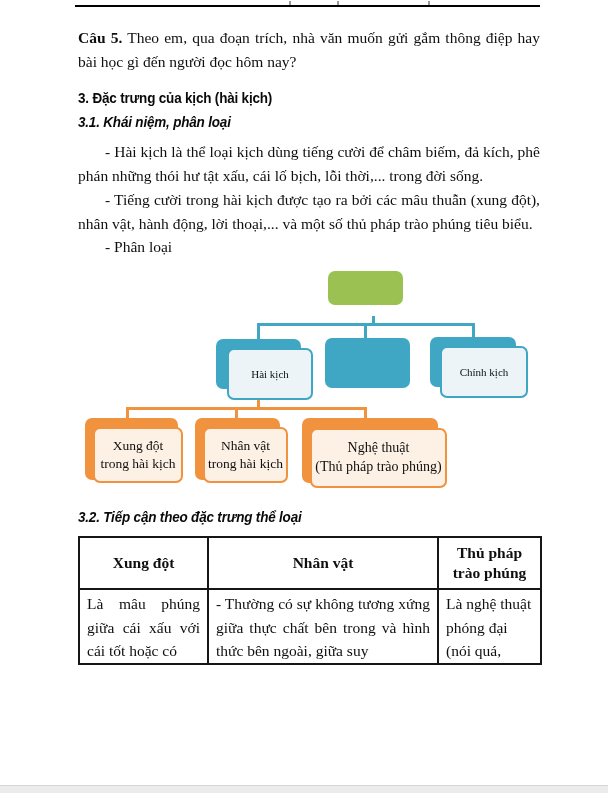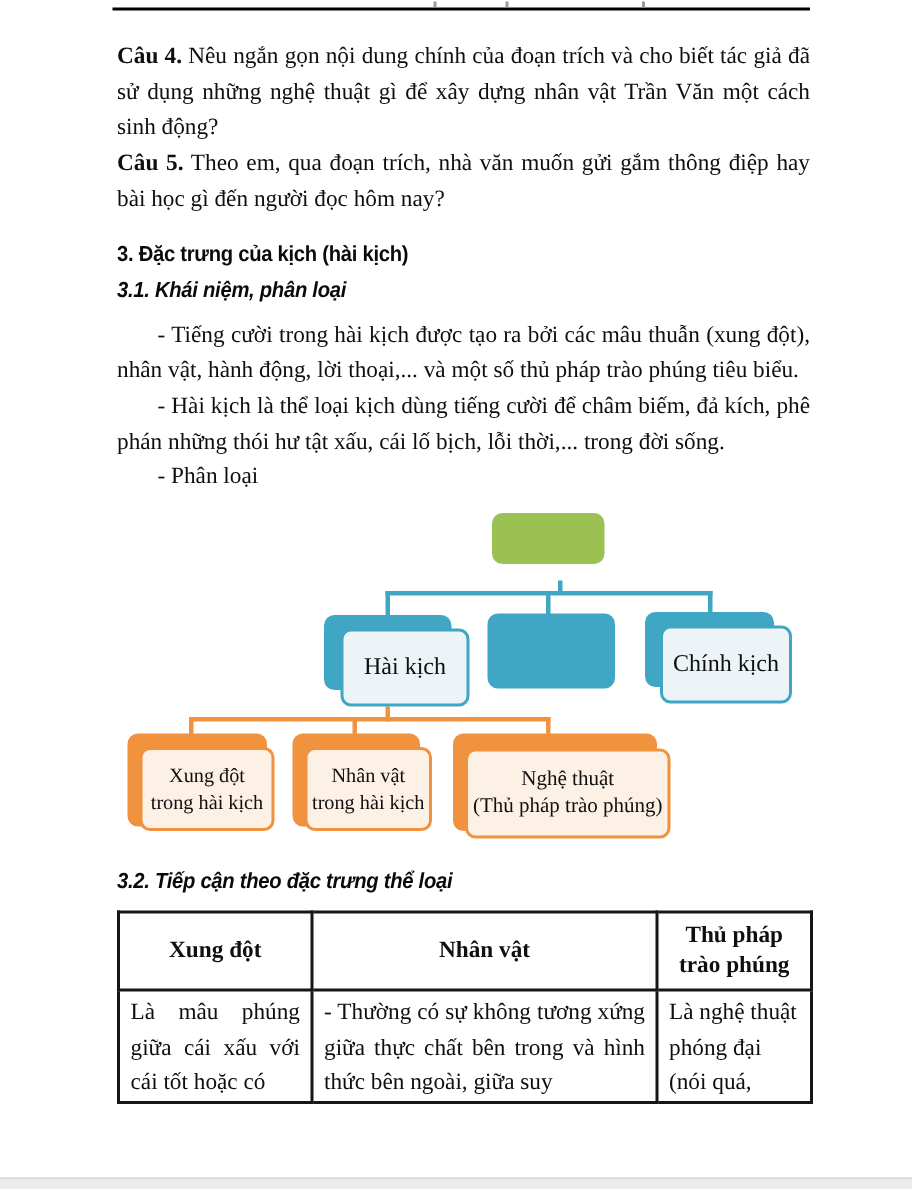--- a/index.html
+++ b/index.html
@@ -44,21 +44,21 @@
   .nback { position:absolute; z-index:2; border-radius:7px; }
   .nback.root { background:var(--c-root,#9cc153); }
   .nback.branch { background:var(--c-branch,#3fa6c3); }
   .nback.leaf { background:var(--c-leaf,#f0923e); }
   .nfront {
     position:absolute; z-index:3; border-radius:7px;
     display:flex; flex-direction:column; align-items:center; justify-content:center;
     text-align:center; font-family:"Liberation Serif", serif;
   }
   .nfront.root { background:#f5f8ee; border:2.5px solid var(--c-root,#9cc153); font-size:15px; }
-  .nfront.branch { background:#ecf4f8; border:2px solid var(--c-branch,#3fa6c3); font-size:16px; }
+  .nfront.branch { background:#ecf4f8; border:2px solid var(--c-branch,#3fa6c3); font-size:11px; }
   .nfront.leaf { background:#fdf0e4; border:2px solid var(--c-leaf,#f0923e); font-size:13.5px; line-height:1.32; }
 
   
   table.genre {
     border-collapse:collapse; table-layout:fixed;
     width:462px; margin-top:8px;
     font-size:15.5px;
   }
   table.genre th, table.genre td { border:2px solid #161616; }
   table.genre th {
@@ -81,31 +81,30 @@
 
 <div class="page">
 
   <div class="top-rule"></div>
   <span class="frag f1"></span>
   <span class="frag f2"></span>
   <span class="frag f3"></span>
 
   <div class="content">
 
-    <p class="body"><b class="qlabel">Câu 4.</b><span> Nêu ngắn gọn nội dung chính của đoạn trích và cho biết tác giả đã sử dụng những nghệ thuật gì để xây dựng nhân vật Trần Văn một cách sinh động?</span></p>
 
     <p class="body"><b class="qlabel">Câu 5.</b><span> Theo em, qua đoạn trích, nhà văn muốn gửi gắm thông điệp hay bài học gì đến người đọc hôm nay?</span></p>
 
     <h3 class="sec"><span class="condense">3. Đặc trưng của kịch (hài kịch)</span></h3>
 
     <h4 class="sub"><span class="condense">3.1. Khái niệm, phân loại</span></h4>
 
+    <p class="body indent">- Hài kịch là thể loại kịch dùng tiếng cười để châm biếm, đả kích, phê phán những thói hư tật xấu, cái lố bịch, lỗi thời,... trong đời sống.</p>
+
     <p class="body indent">- Tiếng cười trong hài kịch được tạo ra bởi các mâu thuẫn (xung đột), nhân vật, hành động, lời thoại,... và một số thủ pháp trào phúng tiêu biểu.</p>
-
-    <p class="body indent">- Hài kịch là thể loại kịch dùng tiếng cười để châm biếm, đả kích, phê phán những thói hư tật xấu, cái lố bịch, lỗi thời,... trong đời sống.</p>
 
     <p class="body indent">- Phân loại</p>
 
     <div class="diagram">
 
       <div class="conn teal" style="left:372px;top:46px;width:3px;height:9px;"></div>
       <div class="conn teal" style="left:257px;top:53px;width:218px;height:3px;"></div>
       <div class="conn teal" style="left:257px;top:53px;width:3px;height:18px;"></div>
       <div class="conn teal" style="left:364px;top:53px;width:3px;height:17px;"></div>
       <div class="conn teal" style="left:472px;top:53px;width:3px;height:16px;"></div>

